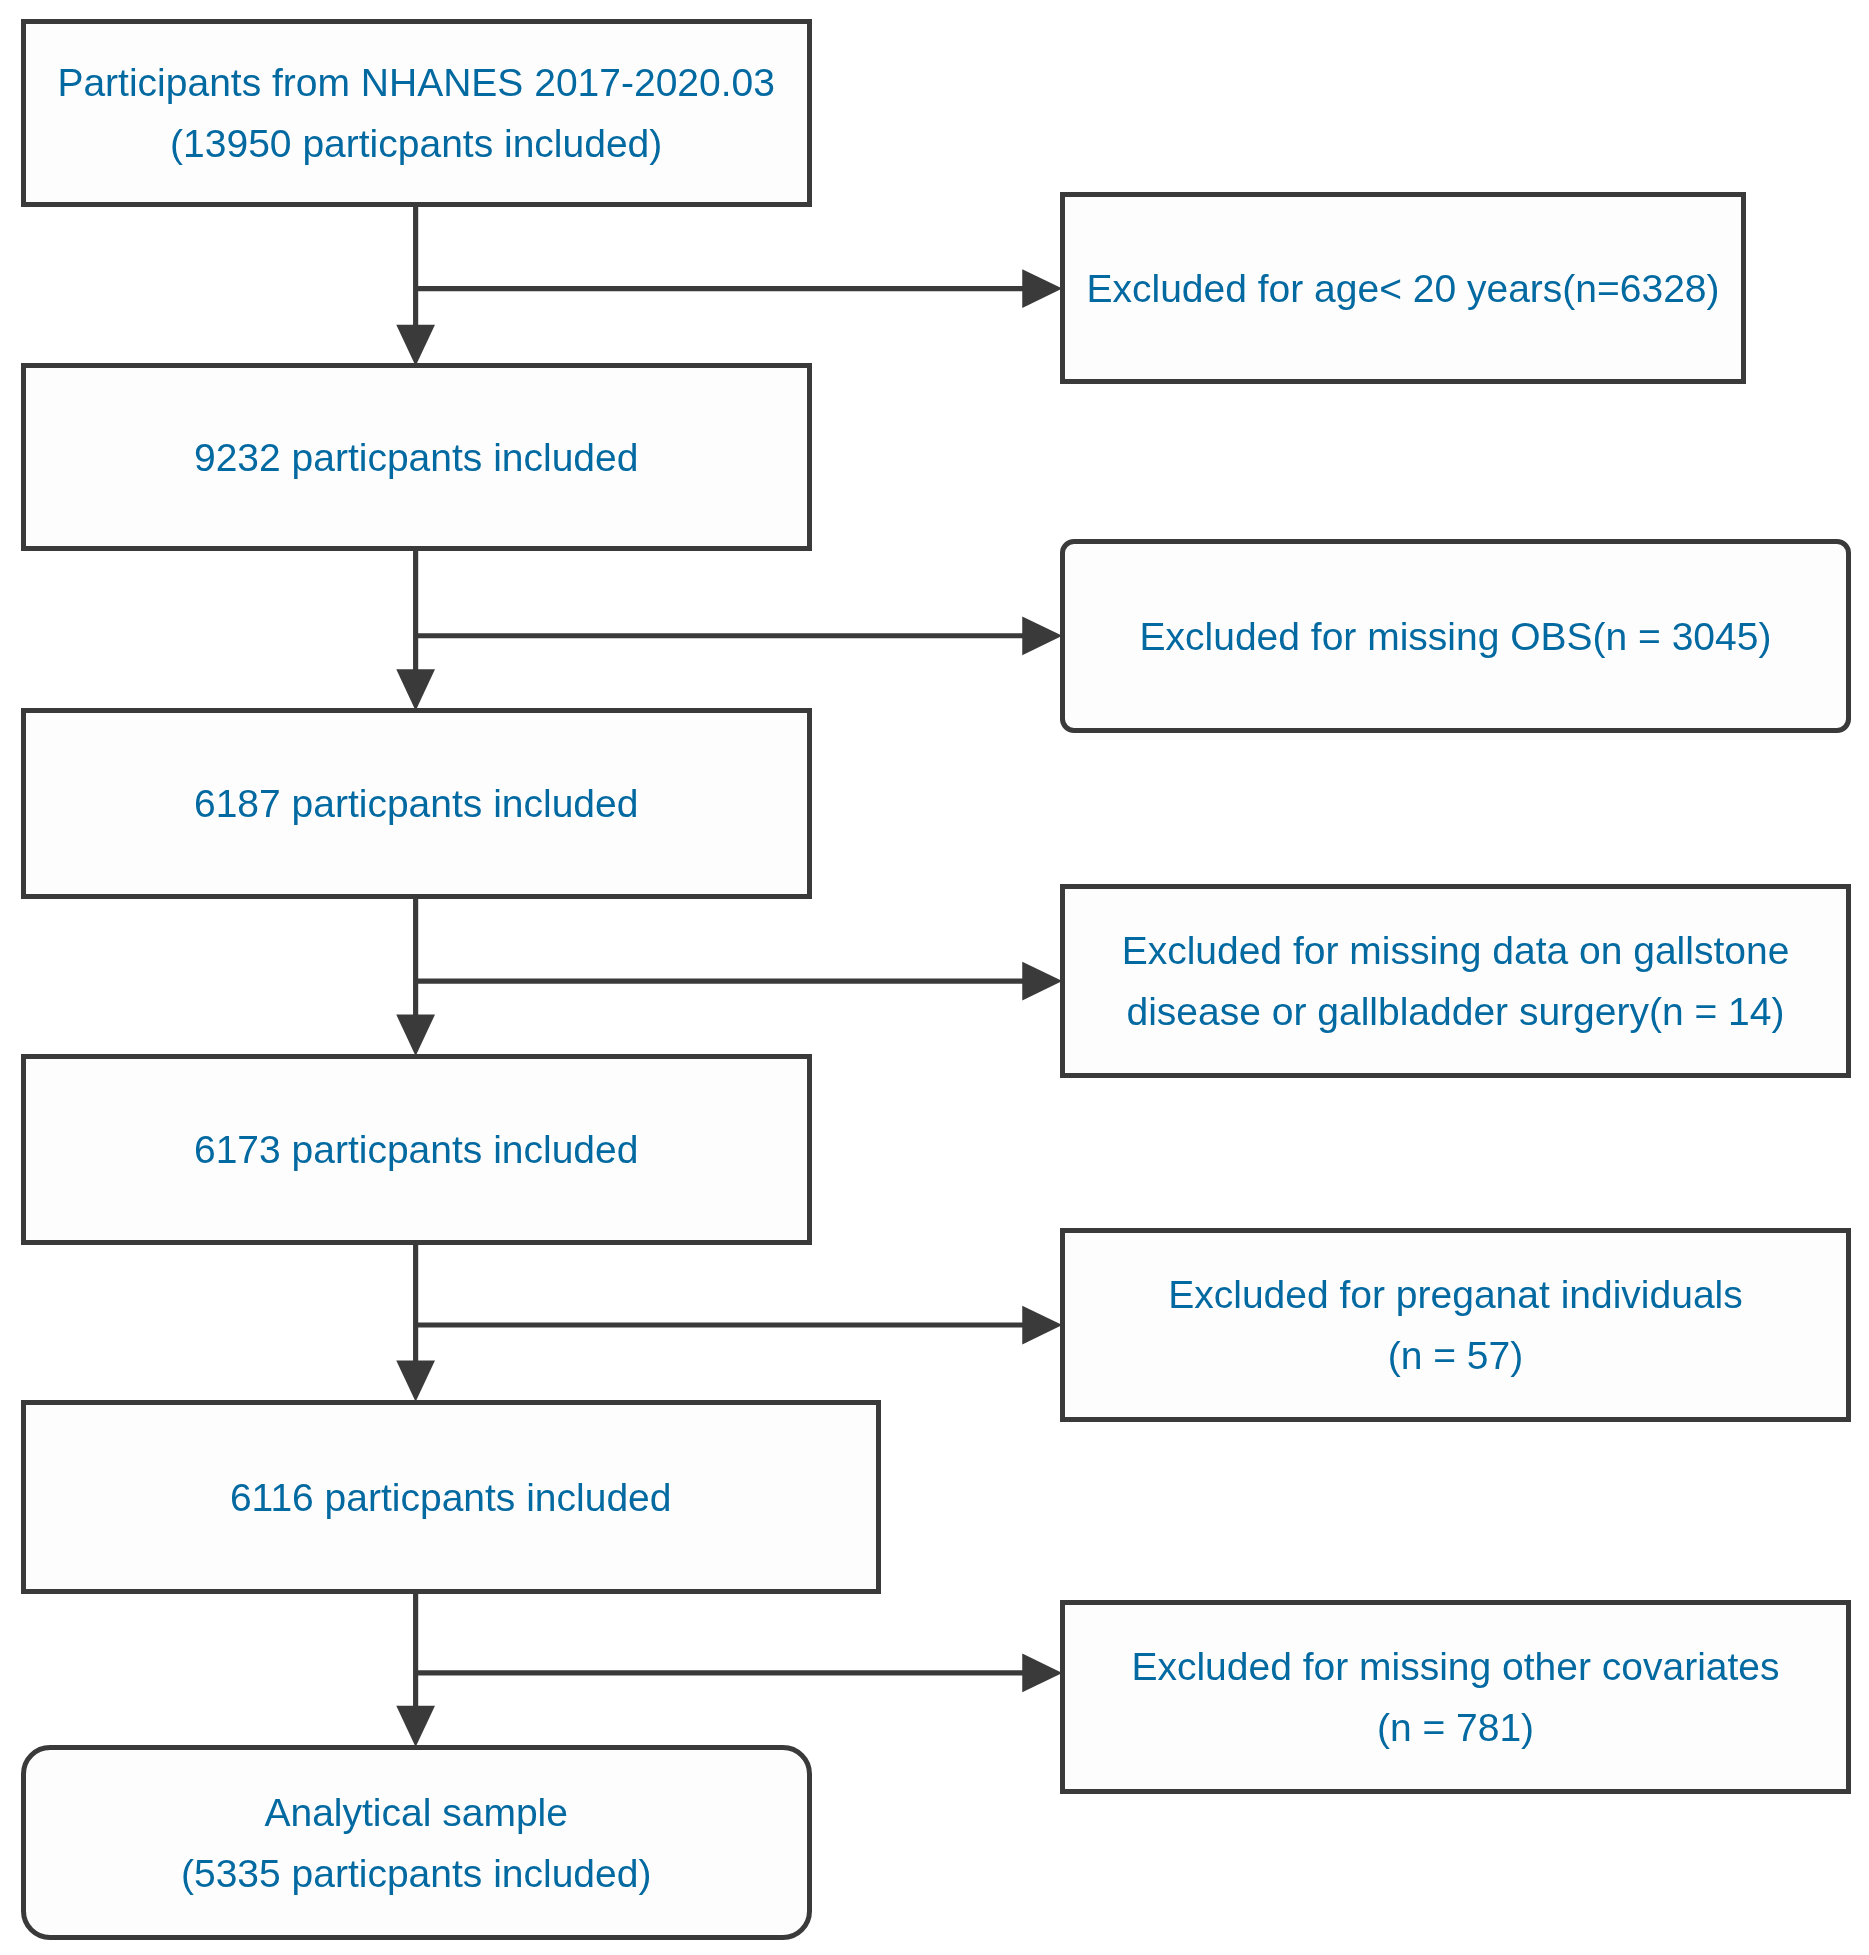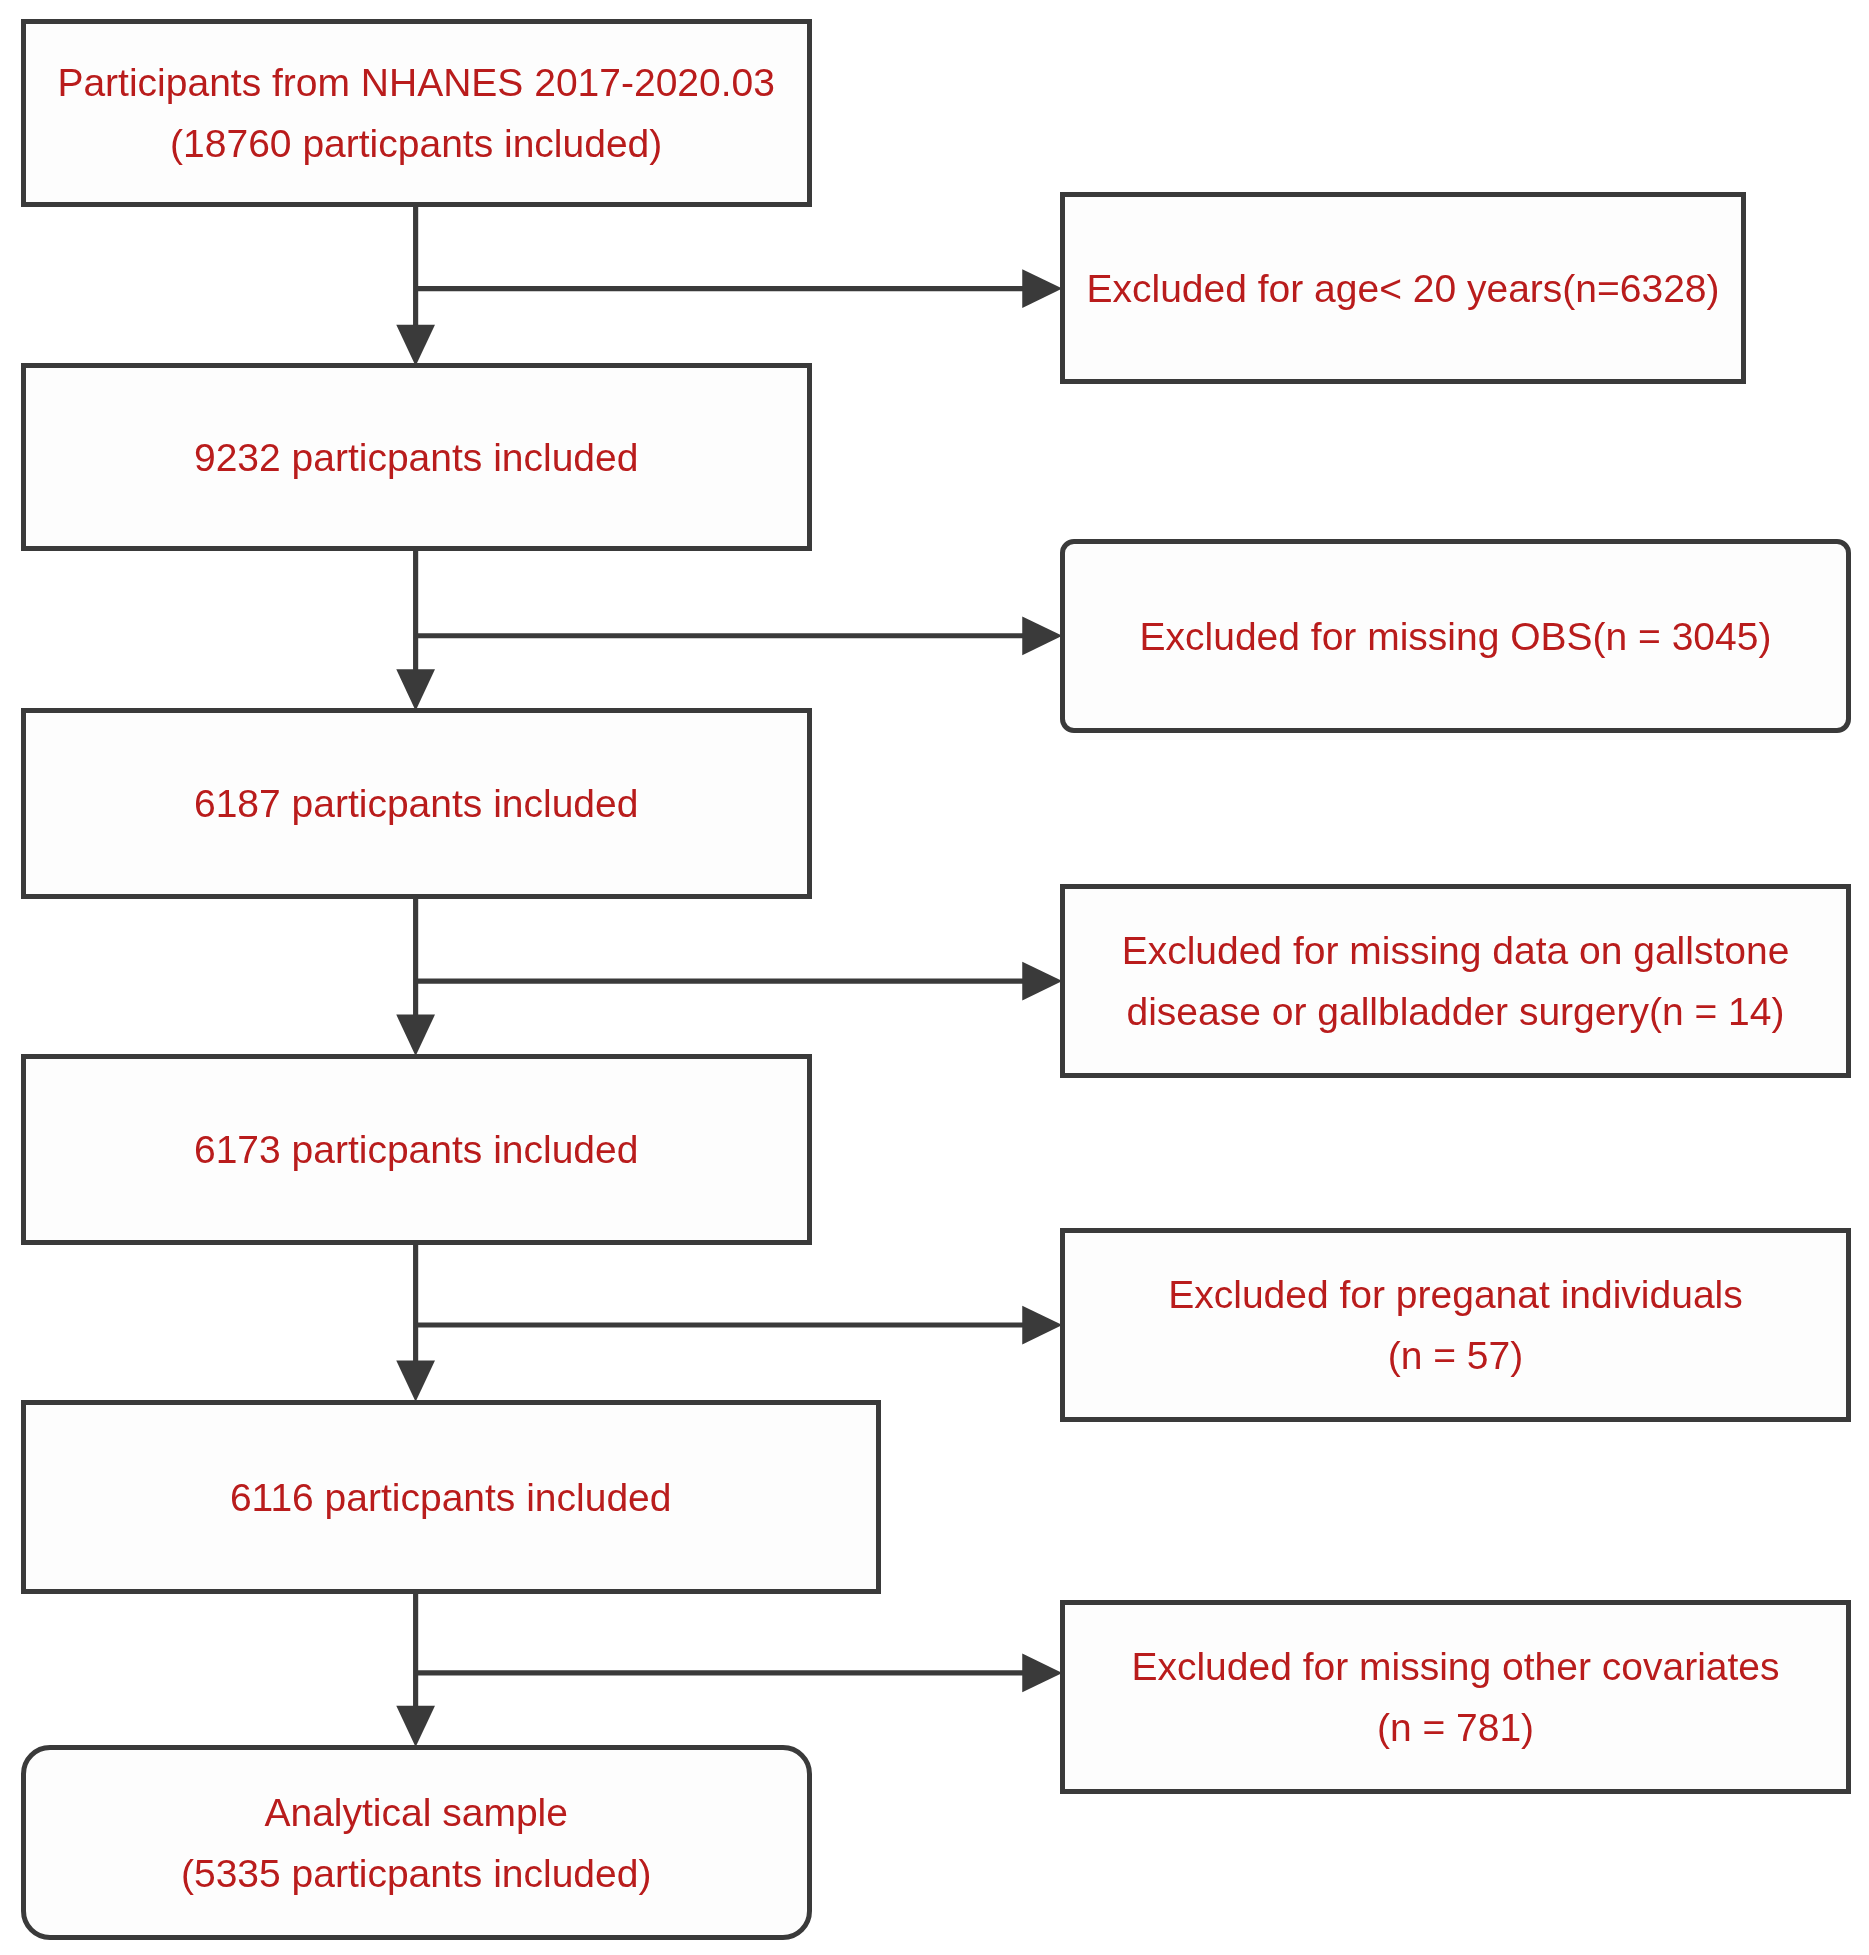--- a/index.html
+++ b/index.html
@@ -19,21 +19,21 @@
   .box {
     position: absolute;
     box-sizing: border-box;
     background: #fdfdfd;
     border: 5.2px solid #3a3a3a;
     display: flex;
     flex-direction: column;
     justify-content: center;
     align-items: center;
     text-align: center;
-    color: #b91c1c;
+    color: #0369a1;
     font-size: 39px;
     line-height: 61px;
   }
   .box .line { white-space: nowrap; }
 
   
   .l1 { left: 20.7px; top: 19.4px;   width: 791px; height: 188px; }
   .l2 { left: 20.7px; top: 363px;  width: 791px; height: 188px; }
   .l3 { left: 20.7px; top: 708px; width: 791px; height: 191px; }
   .l4 { left: 20.7px; top: 1054px; width: 791px; height: 191px; }
@@ -97,21 +97,21 @@
       </g>
       <g>
         <line x1="644" y1="2592" x2="1594" y2="2592"></line>
         <polygon points="1584,2562 1584,2622 1646,2592" stroke="none"></polygon>
       </g>
     </g>
   </svg>
 
   <div class="box l1">
     <div class="line">Participants from NHANES 2017-2020.03</div>
-    <div class="line">(18760 particpants included)</div>
+    <div class="line">(13950 particpants included)</div>
   </div>
 
   <div class="box l2">
     <div class="line">9232 particpants included</div>
   </div>
 
   <div class="box l3">
     <div class="line">6187 particpants included</div>
   </div>
 

